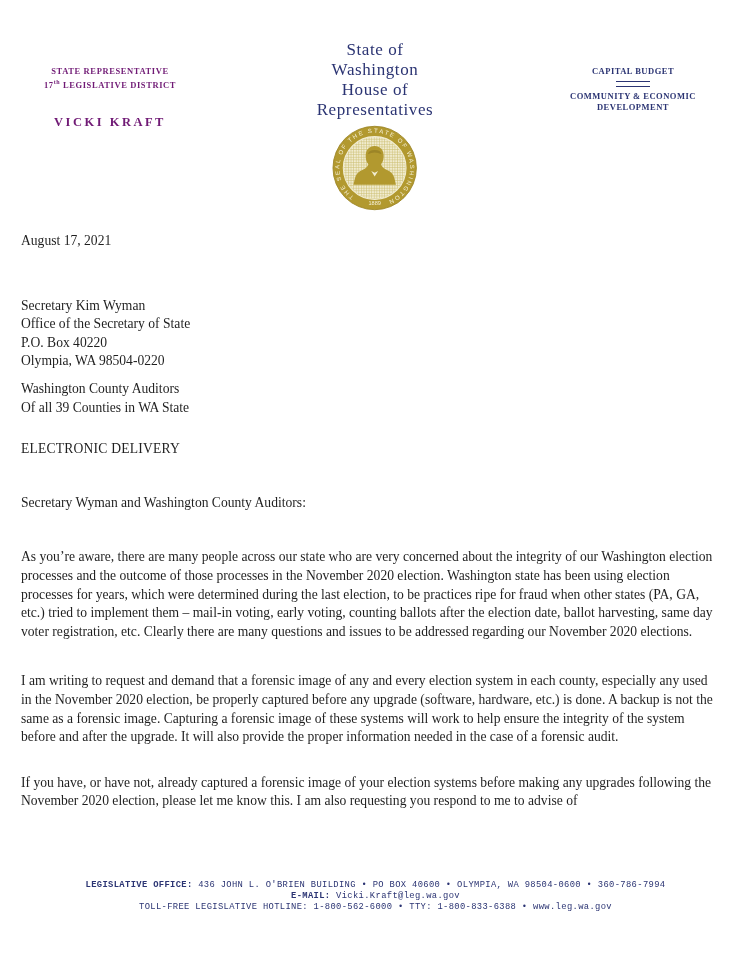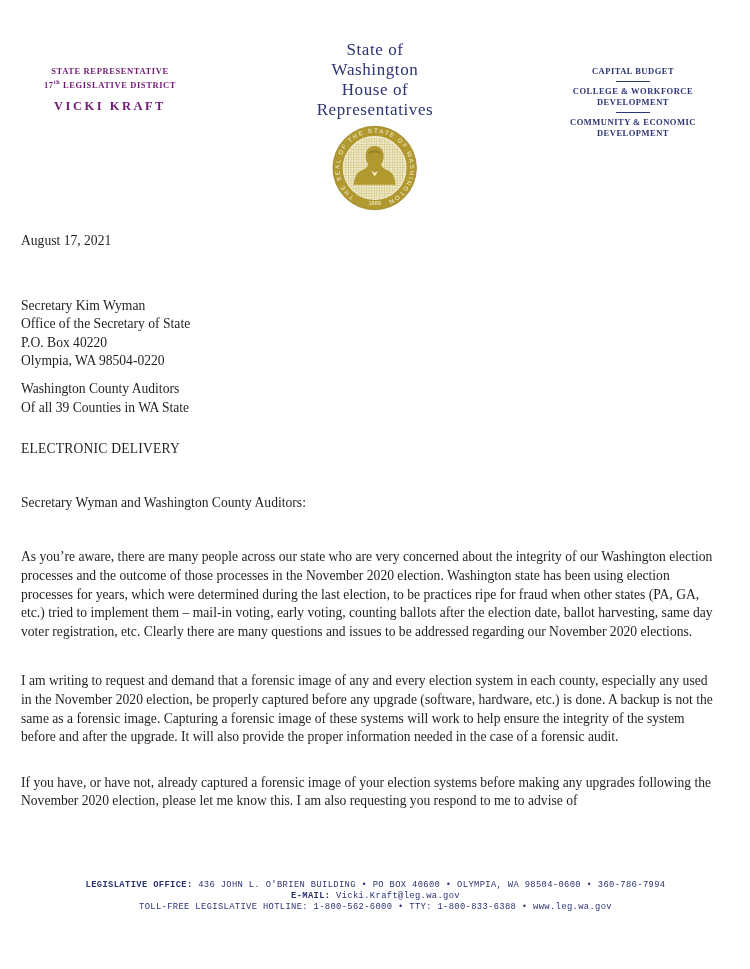--- a/index.html
+++ b/index.html
@@ -13,21 +13,21 @@
     overflow:hidden;
   }
   
   .letterhead{position:relative;height:206px;}
   .lh-left{
     position:absolute;left:30px;top:66px;width:160px;
     text-align:center;color:#701a75;
   }
   .lh-small{font-size:8.5px;letter-spacing:.6px;line-height:11px;font-weight:bold;}
   .lh-small sup{font-size:6px;vertical-align:super;}
-  .rep-name{margin-top:8px;font-size:12.5px;letter-spacing:2.5px;font-weight:bold;}
+  .rep-name{margin-top:24px;font-size:12.5px;letter-spacing:2.5px;font-weight:bold;}
   .lh-center{
     position:absolute;left:50%;top:40px;transform:translateX(-50%);
     text-align:center;color:#2b3473;
   }
   .org-line{font-size:17px;line-height:20px;letter-spacing:.6px;}
   .seal-wrap{margin-top:5px;}
   .lh-right{
     position:absolute;right:29px;top:66px;width:176px;
     text-align:center;color:#2b3473;
   }
@@ -91,21 +91,20 @@
             <textPath href="#ringPath" startOffset="10%">THE SEAL OF THE STATE OF WASHINGTON</textPath>
           </text>
           <text x="50" y="93.5" text-anchor="middle" font-family="Liberation Sans, sans-serif" font-size="6.5" fill="#f6f1d8">1889</text>
         </svg>
       </div>
     </div>
 
     <div class="lh-right">
       <div class="committee">CAPITAL BUDGET</div>
       <div class="divider"></div>
-      <div class="committee">COLLEGE &amp; WORKFORCE DEVELOPMENT</div>
       <div class="divider"></div>
       <div class="committee">COMMUNITY &amp; ECONOMIC DEVELOPMENT</div>
     </div>
 
   </header>
 
   <main class="letter-body">
 
     <div class="date-line">August 17, 2021</div>
 

